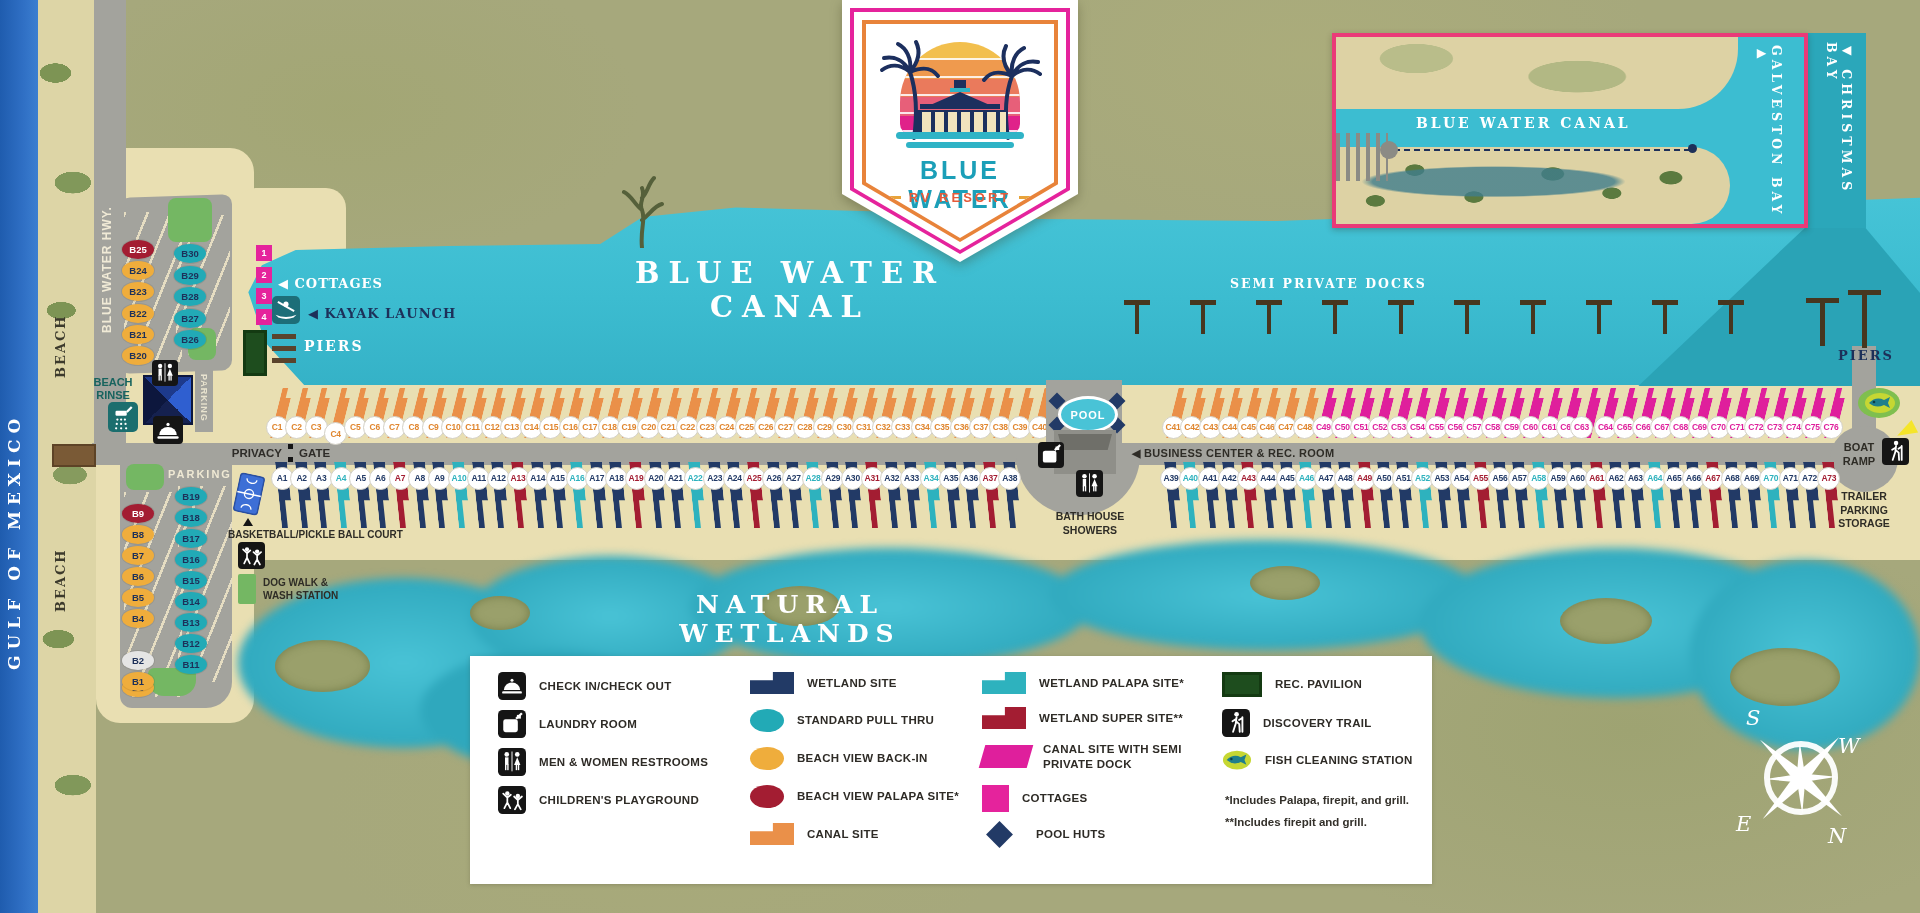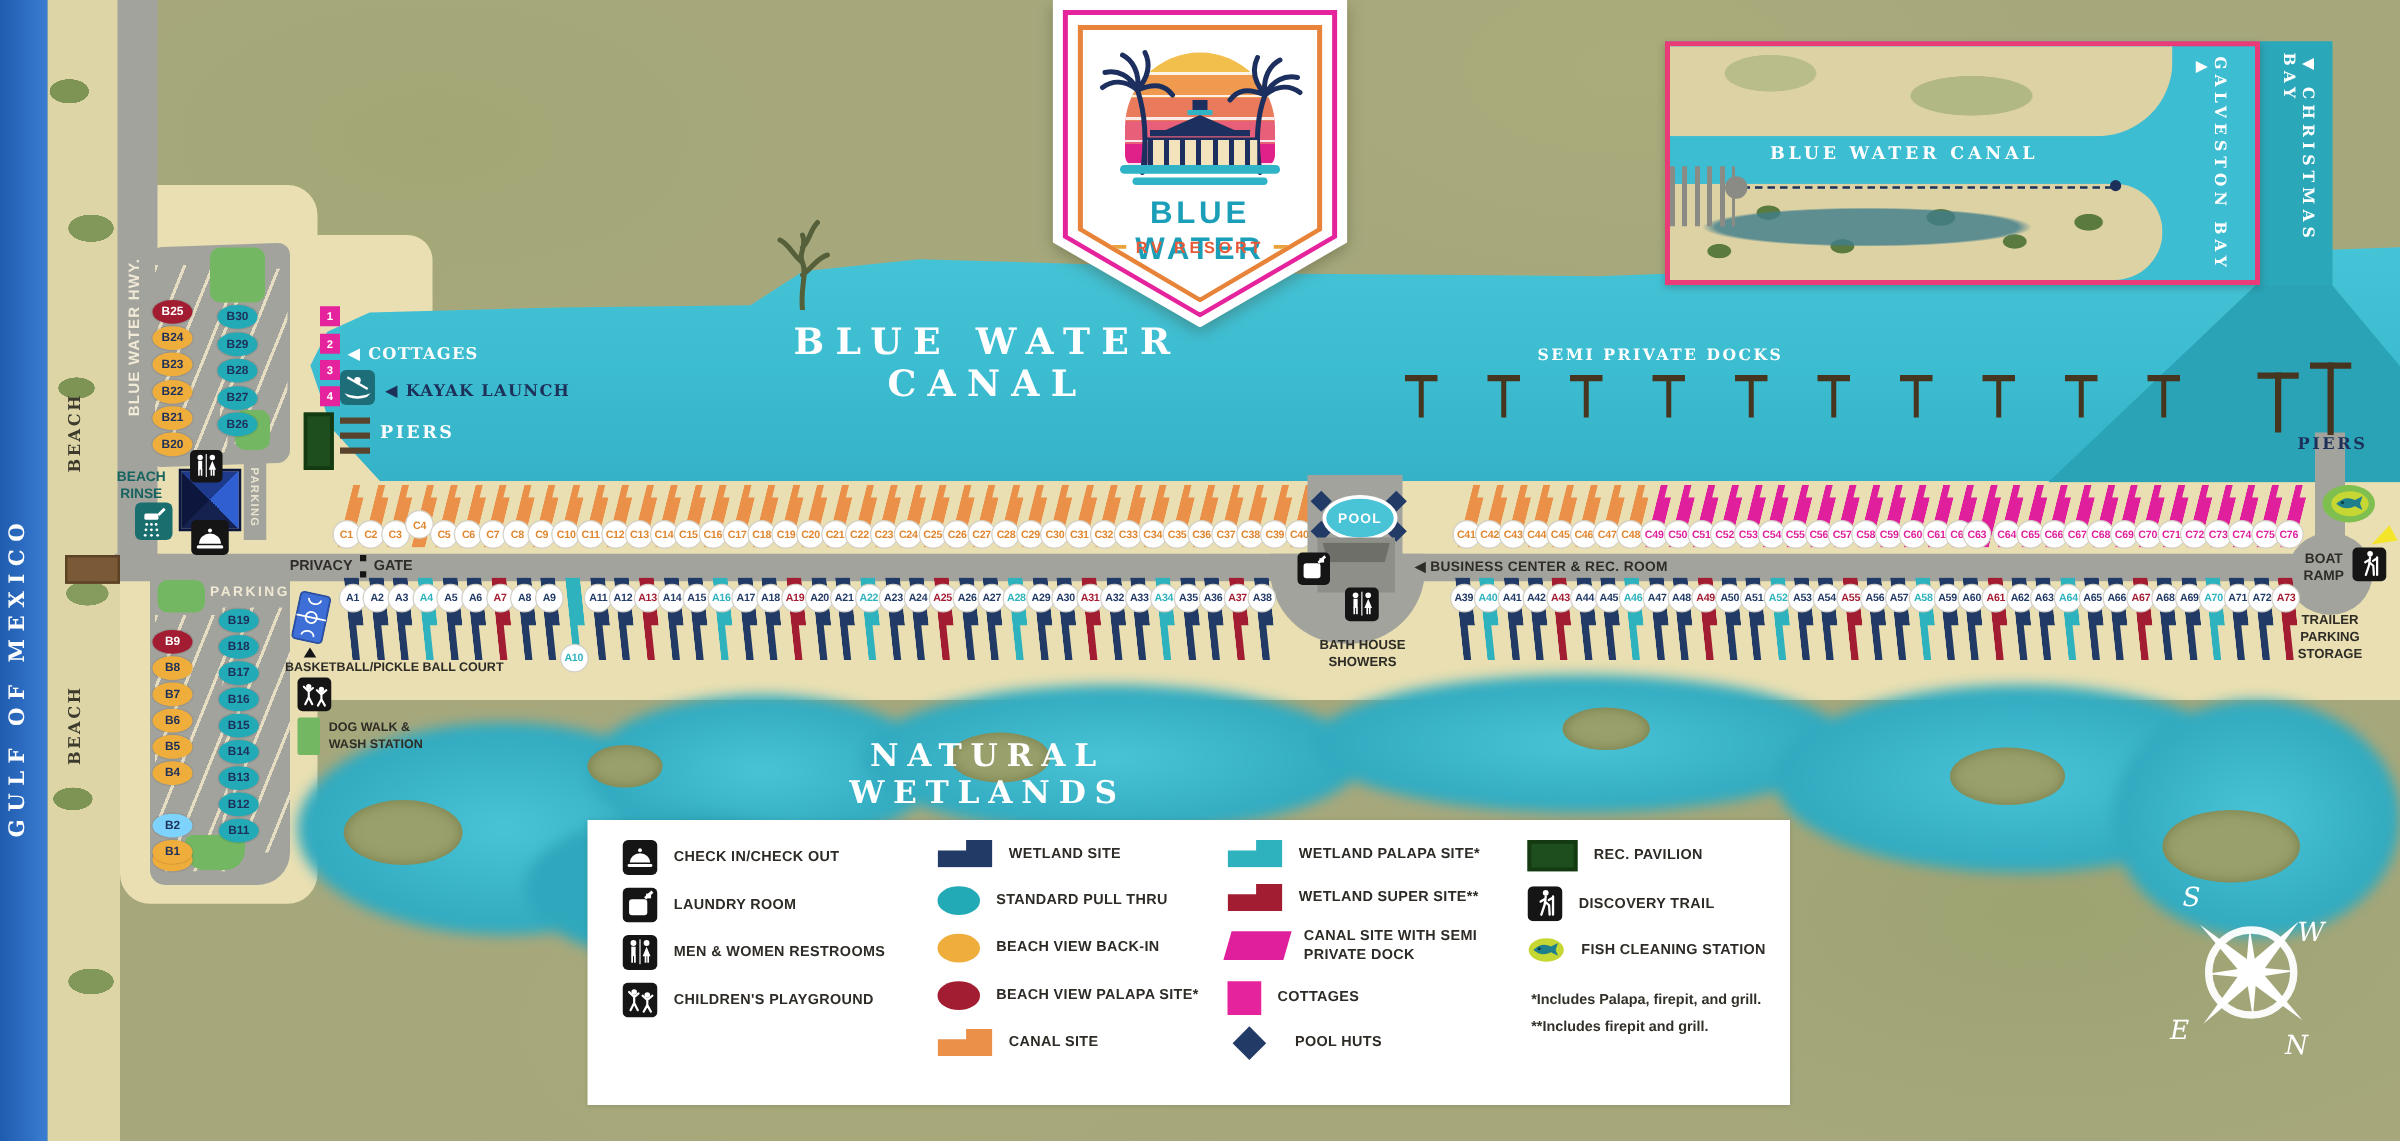--- a/index.html
+++ b/index.html
@@ -198,21 +198,21 @@
       <div class="boval" style="left: 174px; top: 287.2px; background: rgb(34, 170, 182);">B28</div>
       <div class="boval" style="left: 174px; top: 308.8px; background: rgb(34, 170, 182);">B27</div>
       <div class="boval" style="left: 174px; top: 330.4px; background: rgb(34, 170, 182);">B26</div>
       <div class="boval" style="left: 122px; top: 504px; background: rgb(163, 29, 50); color: rgb(255, 255, 255);">B9</div>
       <div class="boval" style="left: 122px; top: 525px; background: rgb(239, 173, 60);">B8</div>
       <div class="boval" style="left: 122px; top: 546px; background: rgb(239, 173, 60);">B7</div>
       <div class="boval" style="left: 122px; top: 567px; background: rgb(239, 173, 60);">B6</div>
       <div class="boval" style="left: 122px; top: 588px; background: rgb(239, 173, 60);">B5</div>
       <div class="boval" style="left: 122px; top: 609px; background: rgb(239, 173, 60);">B4</div>
       <div class="boval" style="left: 122px; top: 630px; background: rgb(239, 173, 60); margin-top: 48px;">B3</div>
-      <div class="boval" style="left: 122px; top: 651px; background: #7dd3fc;">B2</div>
+      <div class="boval" style="left: 122px; top: 651px; background: #e5e5e5;">B2</div>
       <div class="boval" style="left: 122px; top: 672px; background: rgb(239, 173, 60);">B1</div>
       <div class="boval" style="left: 175px; top: 487px; background: rgb(34, 170, 182);">B19</div>
       <div class="boval" style="left: 175px; top: 508px; background: rgb(34, 170, 182);">B18</div>
       <div class="boval" style="left: 175px; top: 529px; background: rgb(34, 170, 182);">B17</div>
       <div class="boval" style="left: 175px; top: 550px; background: rgb(34, 170, 182);">B16</div>
       <div class="boval" style="left: 175px; top: 571px; background: rgb(34, 170, 182);">B15</div>
       <div class="boval" style="left: 175px; top: 592px; background: rgb(34, 170, 182);">B14</div>
       <div class="boval" style="left: 175px; top: 613px; background: rgb(34, 170, 182);">B13</div>
       <div class="boval" style="left: 175px; top: 634px; background: rgb(34, 170, 182);">B12</div>
       <div class="boval" style="left: 175px; top: 655px; background: rgb(34, 170, 182);">B11</div>
@@ -271,21 +271,21 @@
   <div class="abs" style="left:299px;top:447px;color:#2e2c28;font-weight:bold;font-size:11.5px;z-index:5;">GATE</div>
 
   <div id="sites" class="abs" style="left:0;top:0;z-index:4;">
       <div class="cflag" style="left: 270px; top: 388px; background: rgb(234, 144, 73);"></div>
       <div class="scircle" style="left: 265.5px; top: 415.5px; color: rgb(224, 134, 47);">C1</div>
       <div class="cflag" style="left: 289.55px; top: 388px; background: rgb(234, 144, 73);"></div>
       <div class="scircle" style="left: 285.05px; top: 415.5px; color: rgb(224, 134, 47);">C2</div>
       <div class="cflag" style="left: 309.1px; top: 388px; background: rgb(234, 144, 73);"></div>
       <div class="scircle" style="left: 304.6px; top: 415.5px; color: rgb(224, 134, 47);">C3</div>
       <div class="cflag" style="left: 328.65px; top: 388px; background: rgb(234, 144, 73);"></div>
-      <div class="scircle" style="left: 324.15px; top: 408px; color: rgb(224, 134, 47);">C4</div>
+      <div class="scircle" style="left: 324.15px; top: 422px; color: rgb(224, 134, 47);">C4</div>
       <div class="cflag" style="left: 348.2px; top: 388px; background: rgb(234, 144, 73);"></div>
       <div class="scircle" style="left: 343.7px; top: 415.5px; color: rgb(224, 134, 47);">C5</div>
       <div class="cflag" style="left: 367.75px; top: 388px; background: rgb(234, 144, 73);"></div>
       <div class="scircle" style="left: 363.25px; top: 415.5px; color: rgb(224, 134, 47);">C6</div>
       <div class="cflag" style="left: 387.3px; top: 388px; background: rgb(234, 144, 73);"></div>
       <div class="scircle" style="left: 382.8px; top: 415.5px; color: rgb(224, 134, 47);">C7</div>
       <div class="cflag" style="left: 406.85px; top: 388px; background: rgb(234, 144, 73);"></div>
       <div class="scircle" style="left: 402.35px; top: 415.5px; color: rgb(224, 134, 47);">C8</div>
       <div class="cflag" style="left: 426.4px; top: 388px; background: rgb(234, 144, 73);"></div>
       <div class="scircle" style="left: 421.9px; top: 415.5px; color: rgb(224, 134, 47);">C9</div>
@@ -435,21 +435,21 @@
       <div class="scircle" style="left: 349.18px; top: 466.5px; color: rgb(34, 58, 102);">A5</div>
       <div class="aflag" style="left: 373.35px; top: 462px; background: rgb(34, 58, 102);"></div>
       <div class="scircle" style="left: 368.85px; top: 466.5px; color: rgb(34, 58, 102);">A6</div>
       <div class="aflag" style="left: 393.02px; top: 462px; background: rgb(163, 29, 50);"></div>
       <div class="scircle" style="left: 388.52px; top: 466.5px; color: rgb(163, 29, 50);">A7</div>
       <div class="aflag" style="left: 412.69px; top: 462px; background: rgb(34, 58, 102);"></div>
       <div class="scircle" style="left: 408.19px; top: 466.5px; color: rgb(34, 58, 102);">A8</div>
       <div class="aflag" style="left: 432.36px; top: 462px; background: rgb(34, 58, 102);"></div>
       <div class="scircle" style="left: 427.86px; top: 466.5px; color: rgb(34, 58, 102);">A9</div>
       <div class="aflag" style="left: 452.03px; top: 462px; background: rgb(46, 178, 190);"></div>
-      <div class="scircle" style="left: 447.53px; top: 466.5px; color: rgb(46, 178, 190); margin-top: 48px;">A10</div>
+      <div class="scircle" style="left: 447.53px; top: 466.5px; color: rgb(46, 178, 190);">A10</div>
       <div class="aflag" style="left: 471.7px; top: 462px; background: rgb(34, 58, 102);"></div>
       <div class="scircle" style="left: 467.2px; top: 466.5px; color: rgb(34, 58, 102);">A11</div>
       <div class="aflag" style="left: 491.37px; top: 462px; background: rgb(34, 58, 102);"></div>
       <div class="scircle" style="left: 486.87px; top: 466.5px; color: rgb(34, 58, 102);">A12</div>
       <div class="aflag" style="left: 511.04px; top: 462px; background: rgb(163, 29, 50);"></div>
       <div class="scircle" style="left: 506.54px; top: 466.5px; color: rgb(163, 29, 50);">A13</div>
       <div class="aflag" style="left: 530.71px; top: 462px; background: rgb(34, 58, 102);"></div>
       <div class="scircle" style="left: 526.21px; top: 466.5px; color: rgb(34, 58, 102);">A14</div>
       <div class="aflag" style="left: 550.38px; top: 462px; background: rgb(34, 58, 102);"></div>
       <div class="scircle" style="left: 545.88px; top: 466.5px; color: rgb(34, 58, 102);">A15</div>

